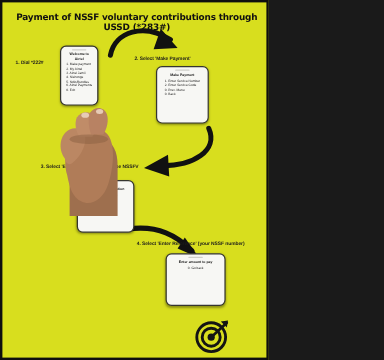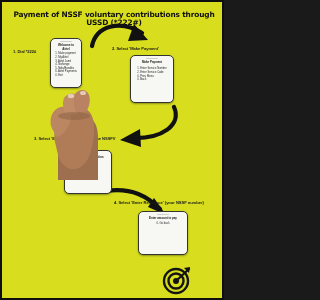--- a/index.html
+++ b/index.html
@@ -129,21 +129,21 @@
     top: 263px;
     width: 30px;
     height: 30px;
   }
 </style>
 </head>
 <body>
 
 <div id="poster" style="background: rgb(216, 222, 30); border-color: rgb(14, 14, 14);">
 
-  <div class="title">Payment of NSSF voluntary contributions through USSD (*222#)</div>
+  <div class="title">Payment of NSSF voluntary contributions through USSD (*283#)</div>
 
   <svg class="arrow-svg" id="arrow1" viewBox="0 0 72 30">
     <path d="M2,26 C6,6 30,-1 52,13" stroke="#111" stroke-width="4.2" fill="none" stroke-linecap="round"></path>
     <polygon points="44,4 58,20 38,21" fill="#111"></polygon>
   </svg>
 
   <svg class="arrow-svg" id="arrow2" viewBox="0 0 82 42">
     <path d="M68,2 C76,20 56,34 26,33" stroke="#111" stroke-width="4.2" fill="none" stroke-linecap="round"></path>
     <polygon points="34,24 14,35 35,42" fill="#111"></polygon>
   </svg>

